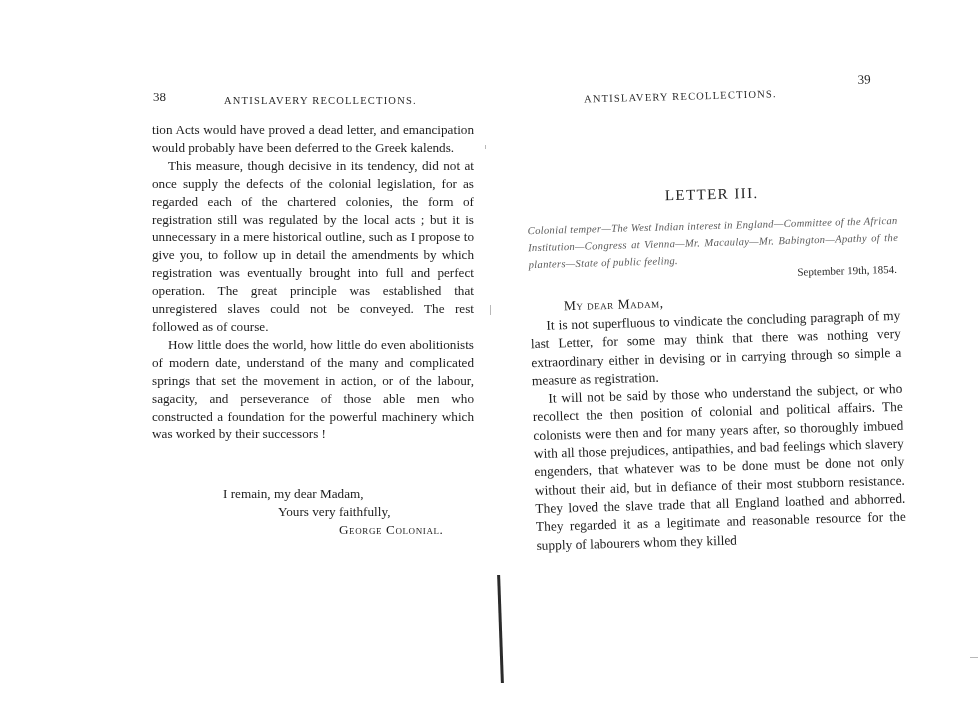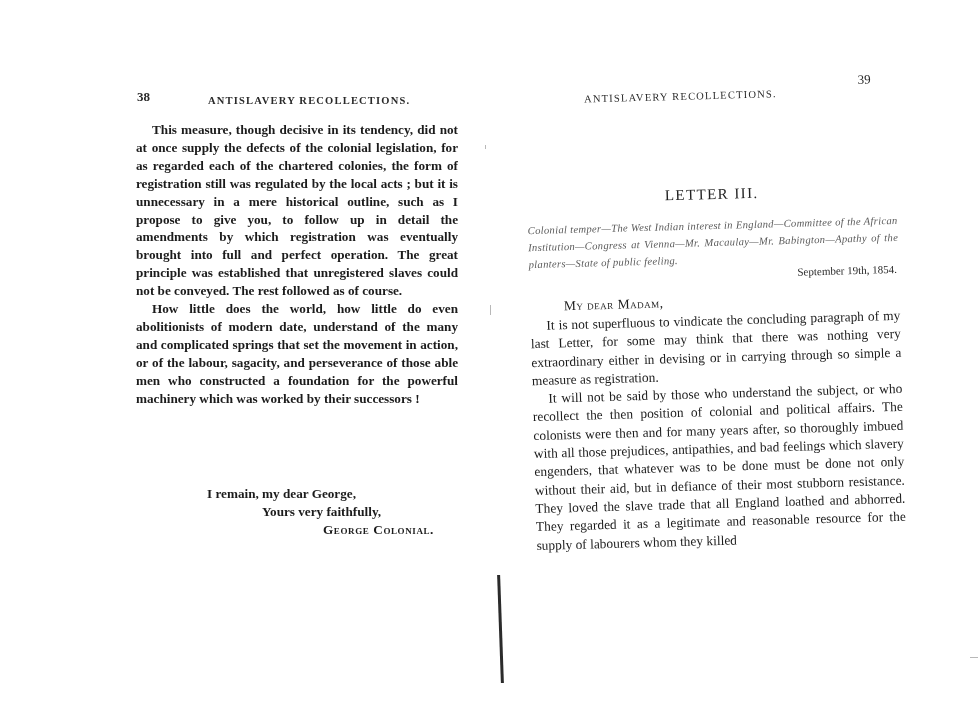--- a/index.html
+++ b/index.html
@@ -14,23 +14,22 @@
       overflow: hidden;
       font-family: "Liberation Serif", "DejaVu Serif", serif;
       color: #1c1c1c;
     }
     .page {
       position: absolute;
       top: 0;
       height: 723px;
     }
     .page-left {
-      left: 0;
+      left: 16px;
       width: 490px;
-      font-weight: bold;
     }
     .page-right {
       left: 490px;
       width: 490px;
     }
     .running-head {
       position: absolute;
       font-size: 10.5px;
       letter-spacing: 1.2px;
       color: #2a2a2a;
@@ -127,25 +126,26 @@
     }
   </style>
 </head>
 <body>
 
 <div class="page page-left">
   <span class="page-num" style="left:137px; top:89px;">38</span>
   <span class="running-head" style="left:208px; top:95px;">ANTISLAVERY RECOLLECTIONS.</span>
 
   <div class="body-text" style="left:136px; top:121px; width:322px;">
+    <p>tion Acts would have proved a dead letter, and emancipation would probably have been deferred to the Greek kalends.</p>
     <p class="indent">This measure, though decisive in its tendency, did not at once supply the defects of the colonial legislation, for as regarded each of the chartered colonies, the form of registration still was regulated by the local acts ; but it is unnecessary in a mere historical outline, such as I propose to give you, to follow up in detail the amendments by which registration was eventually brought into full and perfect operation. The great principle was established that unregistered slaves could not be conveyed. The rest followed as of course.</p>
     <p class="indent">How little does the world, how little do even abolitionists of modern date, understand of the many and complicated springs that set the movement in action, or of the labour, sagacity, and perseverance of those able men who constructed a foundation for the powerful machinery which was worked by their successors !</p>
   </div>
 
-  <div class="closing" style="left:207px; top:485px;">I remain, my dear George,</div>
+  <div class="closing" style="left:207px; top:485px;">I remain, my dear Madam,</div>
   <div class="closing" style="left:262px; top:503px;">Yours very faithfully,</div>
   <div class="closing sc" style="left:323px; top:521px;">George Colonial.</div>
 </div>
 
 <div class="faint-mark" style="left:485px; top:145px; width:1px; height:4px;"></div>
 <div class="faint-mark" style="left:490px; top:305px; width:1px; height:10px;"></div>
 <div class="gutter-mark" style="left:499px; top:575px; width:3px; height:108px; transform:rotate(-2deg);"></div>
 <div class="faint-mark" style="left:970px; top:657px; width:8px; height:1px;"></div>
 
 <div class="page page-right">

